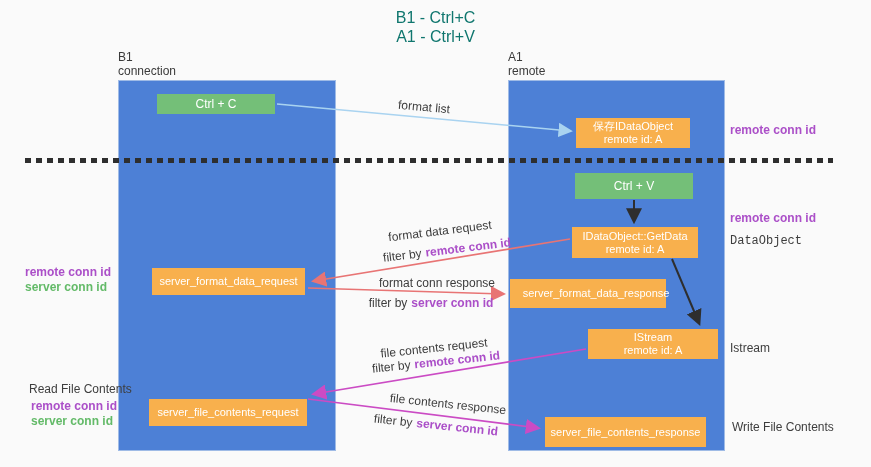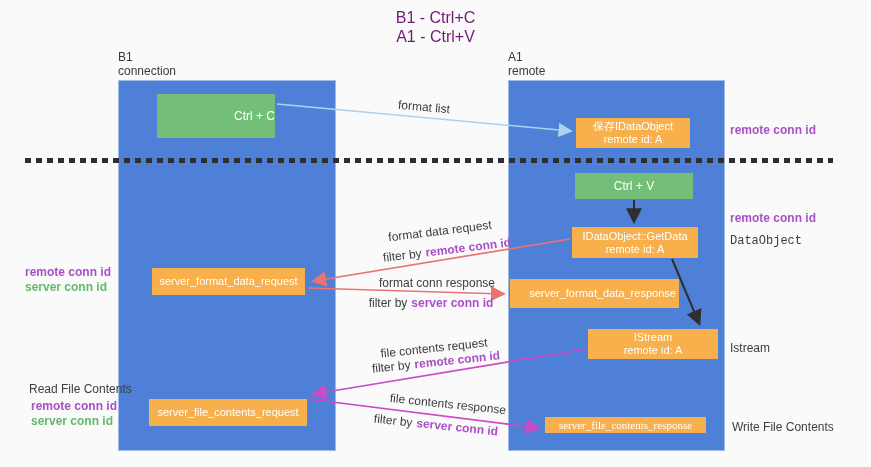--- a/index.html
+++ b/index.html
@@ -4,21 +4,21 @@
 <style>
   html,body{margin:0;padding:0;background:#fafafa;}
   .canvas{
     position:relative;width:871px;height:467px;overflow:hidden;
     background:#fafafa;color:#3d3d3d;
     font-family:"Liberation Sans",sans-serif;
   }
   .abs{position:absolute;}
   .title{
     left:0;top:8px;width:871px;text-align:center;
-    font-size:16px;line-height:19px;color:#701a75;
+    font-size:16px;line-height:19px;color:#0f766e;
   }
   .lane{background:#4d80d6;border:1px solid #9fbbe6;box-sizing:border-box;}
   .lane-header{
     text-align:left;font-size:12px;line-height:14px;color:#3a3a3a;
   }
   .node{
     display:flex;flex-direction:column;align-items:center;justify-content:center;
     text-align:center;color:#ffffff;font-size:11px;line-height:13px;
     box-sizing:border-box;white-space:nowrap;
   }
@@ -56,21 +56,21 @@
   <div class="abs lane-header" style="left:508px;top:50px;width:217px;">
     <div>A1</div>
     <div>remote</div>
   </div>
 
   <div class="abs lane" style="left:118px;top:80px;width:218px;height:371px;"></div>
   <div class="abs lane" style="left:508px;top:80px;width:217px;height:371px;"></div>
 
   <div class="abs dashline" style="left:25px;top:158px;width:808px;height:5px;"></div>
 
-  <div class="abs node green" style="left:157px;top:94px;width:118px;height:44px;align-items:flex-end;">
+  <div class="abs node green" style="left:157px;top:94px;width:118px;height:20px;">
     <span>Ctrl + C</span>
   </div>
 
   <div class="abs node orange" style="left:576px;top:118px;width:114px;height:30px;font-size:11px;">
     <span>保存IDataObject</span>
     <span>remote id: A</span>
   </div>
 
   <div class="abs node green" style="left:575px;top:173px;width:118px;height:26px;">
     <span>Ctrl + V</span>
@@ -78,34 +78,34 @@
 
   <div class="abs node orange" style="left:572px;top:227px;width:126px;height:31px;">
     <span>IDataObject::GetData</span>
     <span>remote id: A</span>
   </div>
 
   <div class="abs node orange" style="left:152px;top:268px;width:153px;height:27px;">
     <span>server_format_data_request</span>
   </div>
 
-  <div class="abs node orange" style="left:510px;top:279px;width:169px;height:29px;padding-left:16px;">
+  <div class="abs node orange" style="left:510px;top:279px;width:156px;height:29px;padding-left:16px;">
     <span>server_format_data_response</span>
   </div>
 
   <div class="abs node orange" style="left:588px;top:329px;width:130px;height:30px;">
     <span>IStream</span>
     <span>remote id: A</span>
   </div>
 
   <div class="abs node orange" style="left:149px;top:383px;width:158px;height:27px;margin-top:16px;">
     <span>server_file_contents_request</span>
   </div>
 
-  <div class="abs node orange" style="left:545px;top:417px;width:161px;height:16px;font-family:Liberation Serif, serif;">
+  <div class="abs node orange" style="left:545px;top:417px;width:161px;height:30px;">
     <span>server_file_contents_response</span>
   </div>
 
   <svg class="overlay" width="871" height="467" viewBox="0 0 871 467">
     <defs>
       <marker id="m-blue" viewBox="0 0 10 10" refX="8" refY="5" markerWidth="9" markerHeight="9" orient="auto-start-reverse">
         <path d="M0 0 L10 5 L0 10 z" fill="#a9d3f0"></path>
       </marker>
       <marker id="m-black" viewBox="0 0 10 10" refX="8" refY="5" markerWidth="8" markerHeight="8" orient="auto-start-reverse">
         <path d="M0 0 L10 5 L0 10 z" fill="#2e2e2e"></path>

